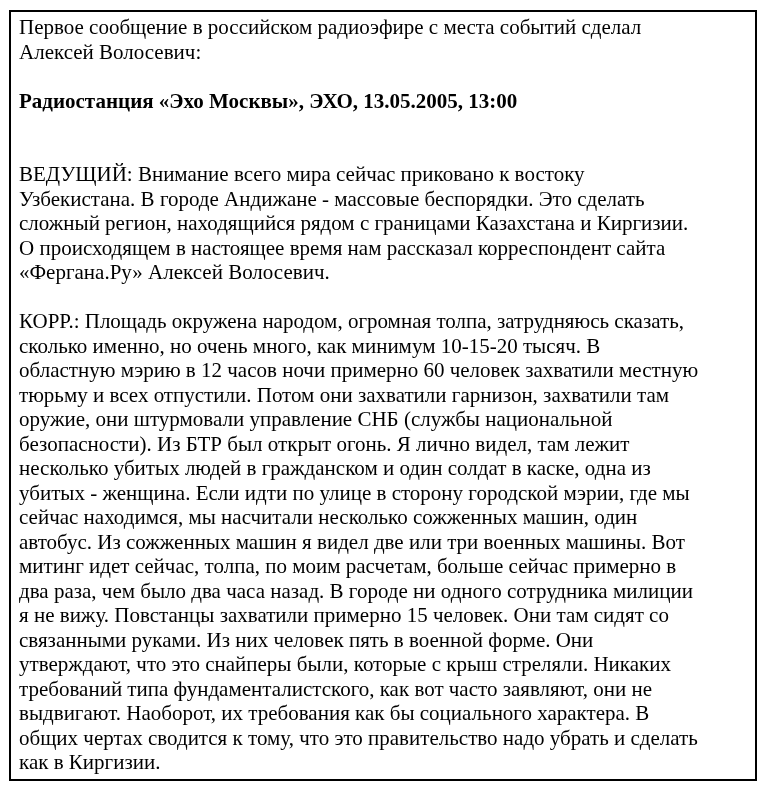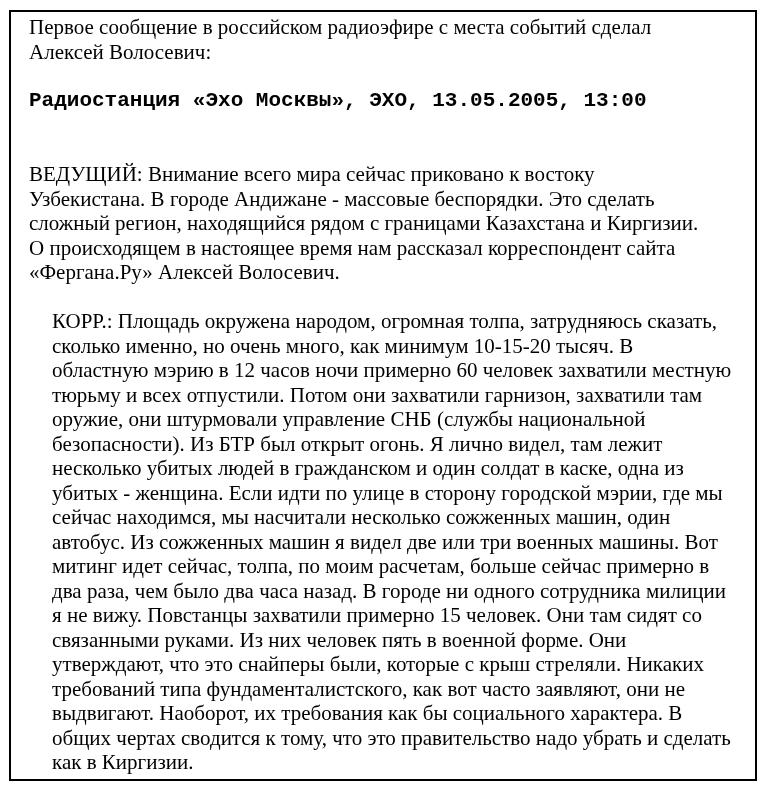--- a/index.html
+++ b/index.html
@@ -9,39 +9,37 @@
   }
   body {
     width: 765px;
     height: 786px;
     overflow: hidden;
   }
   .doc-frame {
     box-sizing: border-box;
     margin: 10px 8px 0 9px;
     border: 2px solid #000000;
-    padding: 3px 6px 4px 18px;
+    padding: 3px 6px 4px 8px;
     font-family: "Liberation Serif", "DejaVu Serif", serif;
     font-size: 21px;
     line-height: 24.5px;
     color: #000000;
     background: #ffffff;
   }
   .para {
     margin: 0 0 24.5px 0;
     white-space: pre-line;
   }
   .para.source-header {
     font-weight: bold;
     margin-bottom: 49px;
-    font-family: Liberation Mono, monospace;
   }
   .para.last {
     margin-bottom: 0;
-    margin-left: 23px;
   }
 </style>
 </head>
 <body>
 
 <div class="doc-frame">
   <p class="para">Первое сообщение в российском радиоэфире с места событий сделал
 Алексей Волосевич:</p>
 
   <p class="para source-header">Радиостанция «Эхо Москвы», ЭХО, 13.05.2005, 13:00</p>

